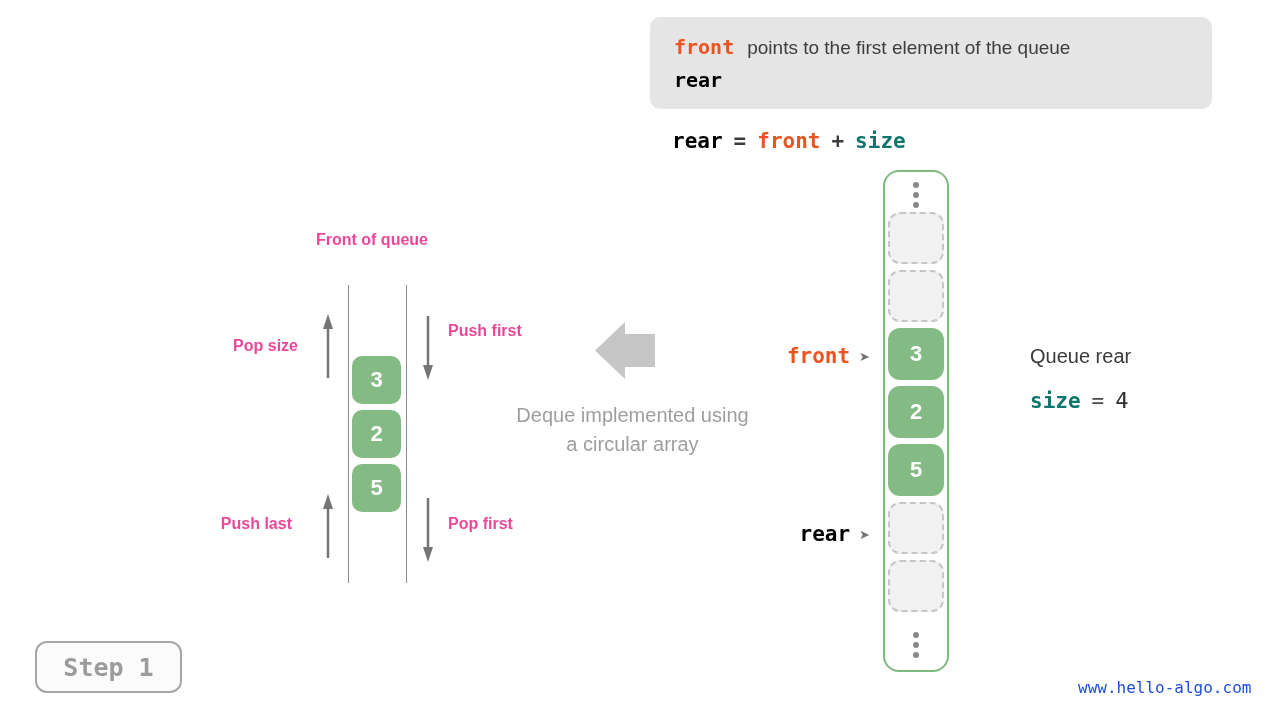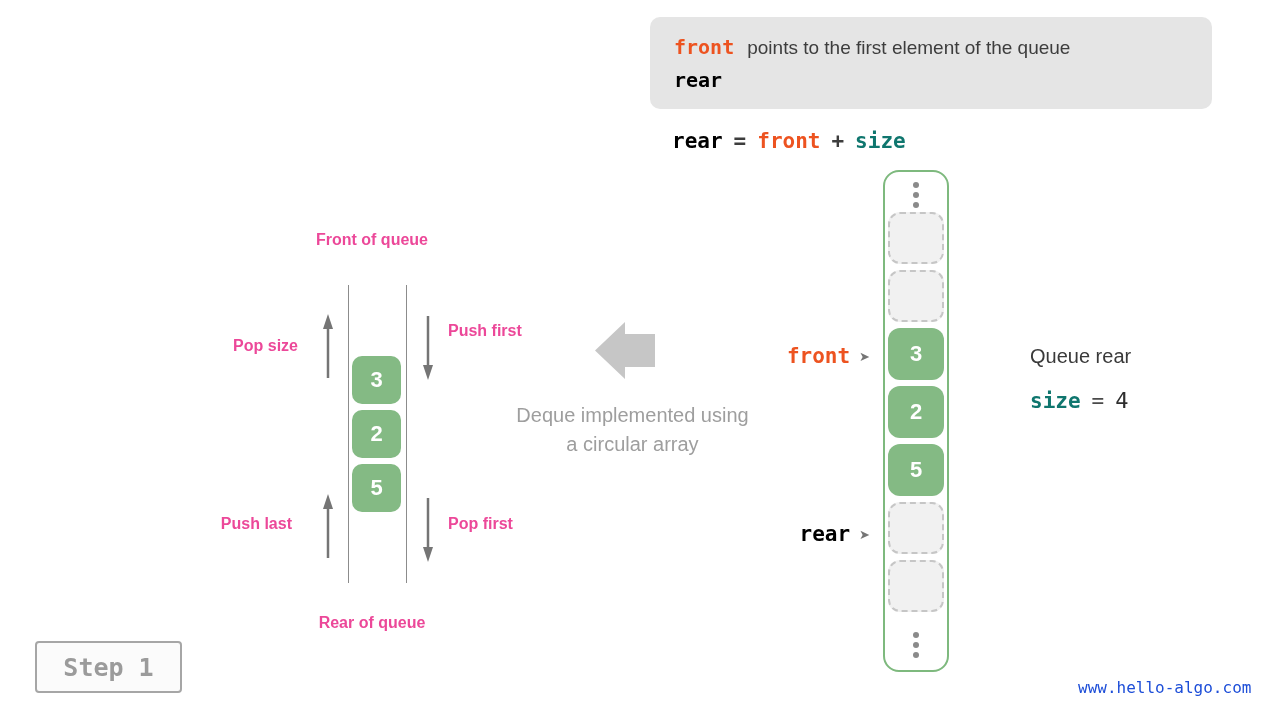--- a/index.html
+++ b/index.html
@@ -78,21 +78,21 @@
   .qsize-line {
     position: absolute; left: 1030px; top: 381px;
     display: flex; align-items: baseline; gap: 11px; font-size: 21px;
   }
   .qsize-line .eq { font-weight: normal; color: #4a4a4a; }
   .qsize-line .val { font-weight: normal; color: #2e2e2e; font-size: 22px; }
 
   
   .step-badge {
     position: absolute; left: 35px; top: 641px; width: 147px; height: 52px;
-    border: 2px solid #a6a6a6; border-radius: 4px; background: #fbfbfb;
+    border: 2px solid #a6a6a6; border-radius: 12px; background: #fbfbfb;
     display: flex; align-items: center; justify-content: center;
     font-size: 25px; color: #9b9b9b;
   }
 
   
   .watermark {
     position: absolute; left: 1078px; top: 678px;
     font-family: "DejaVu Sans Mono", monospace; font-size: 16px; color: #1d4ed8;
   }
 </style>
@@ -113,21 +113,20 @@
 
   <div class="formula mono">
     <span class="c-teal">rear</span>
     <span class="c-dark">=</span>
     <span class="c-orange">front</span>
     <span class="c-dark">+</span>
     <span class="c-blue">size</span>
   </div>
 
   <div class="h-label centered" style="left:272px; top:231px; width:200px;">Front of queue</div>
-  <div class="h-label centered" style="left:272px; top:614px; width:200px;">Rear of queue</div>
 
   <div class="vline" style="left:348px;"></div>
   <div class="vline" style="left:406px;"></div>
 
   <div class="cell" style="left:352px; top:356px;">3</div>
   <div class="cell" style="left:352px; top:410px;">2</div>
   <div class="cell" style="left:352px; top:464px;">5</div>
 
   <div class="h-label right-al" style="left:150px; top:337px; width:148px;">Pop size</div>
   <div class="h-label" style="left:448px; top:322px;">Push first</div>

